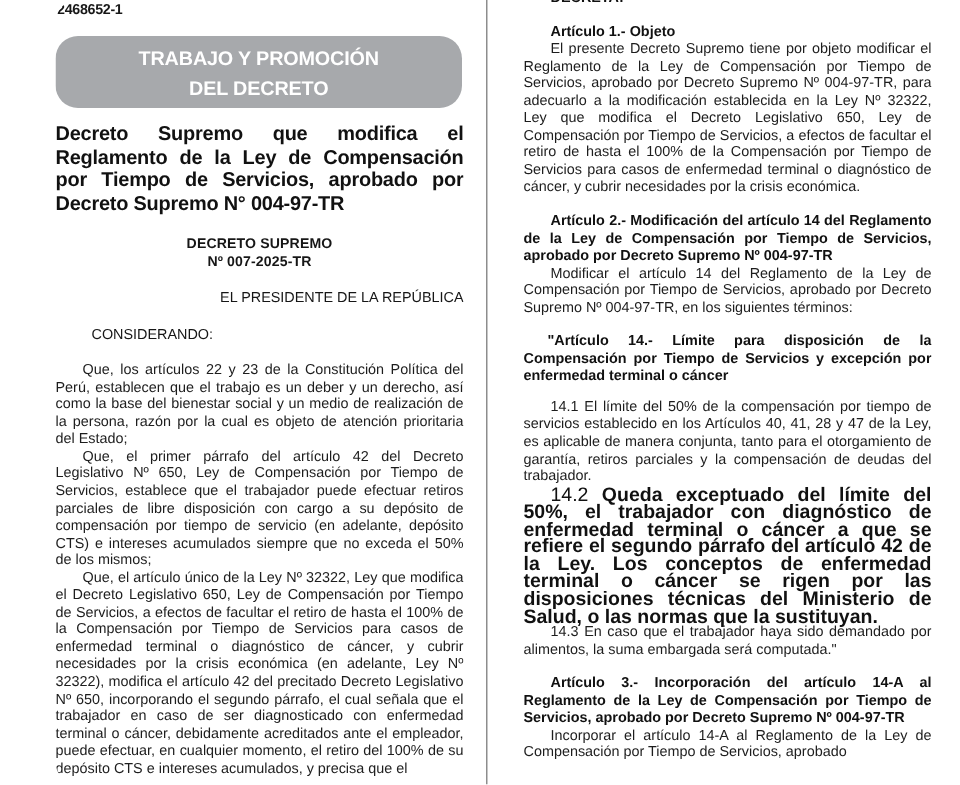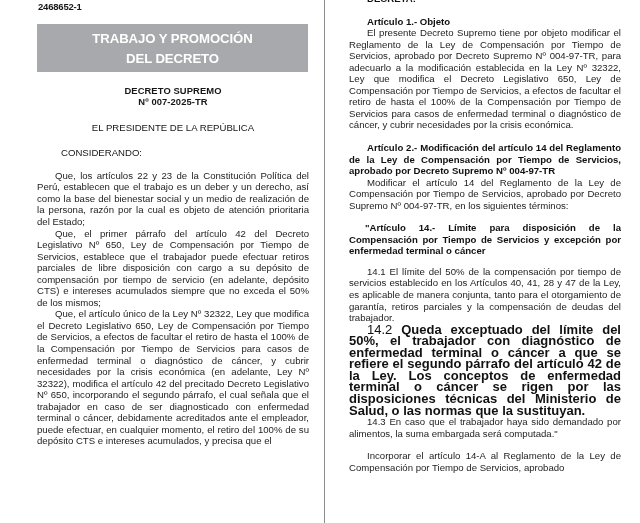--- a/index.html
+++ b/index.html
@@ -1,15 +1,15 @@
 <!DOCTYPE html>
 <html><head>
 <meta charset="utf-8">
 <style>
-  * { box-sizing: border-box; }
+  * { box-sizing: border-box; border-radius: 15px; }
   html, body {
     margin: 0; padding: 0;
     width: 640px; height: 523px;
     background: #ffffff;
     font-family: "Liberation Sans", sans-serif;
     color: #1a1a1a;
     overflow: hidden;
   }
   #page {
     position: relative;
@@ -84,21 +84,21 @@
     text-align: center;
     font-size: 9.4px;
     font-weight: bold;
     line-height: 11.4px;
     letter-spacing: 0.1px;
     color: #161616;
   }
 
   .centered-line {
     margin-top: 14px;
-    text-align: center;
+    text-align: right;
     font-size: 9.6px;
     line-height: 12px;
     color: #161616;
   }
   .considerando {
     margin-top: 13px;
     text-align: left;
     font-size: 9.6px;
     line-height: 12px;
     margin-left: 24px;
@@ -157,20 +157,21 @@
 
   <div class="col col-left">
 
     <div class="folio">2468652-1</div>
 
     <div class="banner">
       <div class="banner-line">TRABAJO Y PROMOCIÓN</div>
       <div class="banner-line">DEL DECRETO</div>
     </div>
 
+    <div class="doc-title">Decreto Supremo que modifica el Reglamento de la Ley de Compensación por Tiempo de Servicios, aprobado por Decreto Supremo N° 004-97-TR</div>
 
     <div class="decreto-head">
       <div>DECRETO SUPREMO</div>
       <div>Nº 007-2025-TR</div>
     </div>
 
     <div class="centered-line">EL PRESIDENTE DE LA REPÚBLICA</div>
 
     <div class="considerando">CONSIDERANDO:</div>
 
@@ -202,18 +203,19 @@
       <div class="gap-sm"></div>
 
       <p class="body"><span class="num">14.1</span> <span>El límite del 50% de la compensación por tiempo de servicios establecido en los Artículos 40, 41, 28 y 47 de la Ley, es aplicable de manera conjunta, tanto para el otorgamiento de garantía, retiros parciales y la compensación de deudas del trabajador.</span></p>
 
       <p class="bold-body"><span class="num">14.2</span> <span>Queda exceptuado del límite del 50%, el trabajador con diagnóstico de enfermedad terminal o cáncer a que se refiere el segundo párrafo del artículo 42 de la Ley. Los conceptos de enfermedad terminal o cáncer se rigen por las disposiciones técnicas del Ministerio de Salud, o las normas que la sustituyan.</span></p>
 
       <p class="body"><span class="num">14.3</span> <span>En caso que el trabajador haya sido demandado por alimentos, la suma embargada será computada."</span></p>
 
       <div class="gap-md"></div>
 
+      <p class="head">Artículo 3.- Incorporación del artículo 14-A al Reglamento de la Ley de Compensación por Tiempo de Servicios, aprobado por Decreto Supremo Nº 004-97-TR</p>
       <p class="body">Incorporar el artículo 14-A al Reglamento de la Ley de Compensación por Tiempo de Servicios, aprobado</p>
 
     </div>
   </div>
 
 </div>
 
 </body></html>

